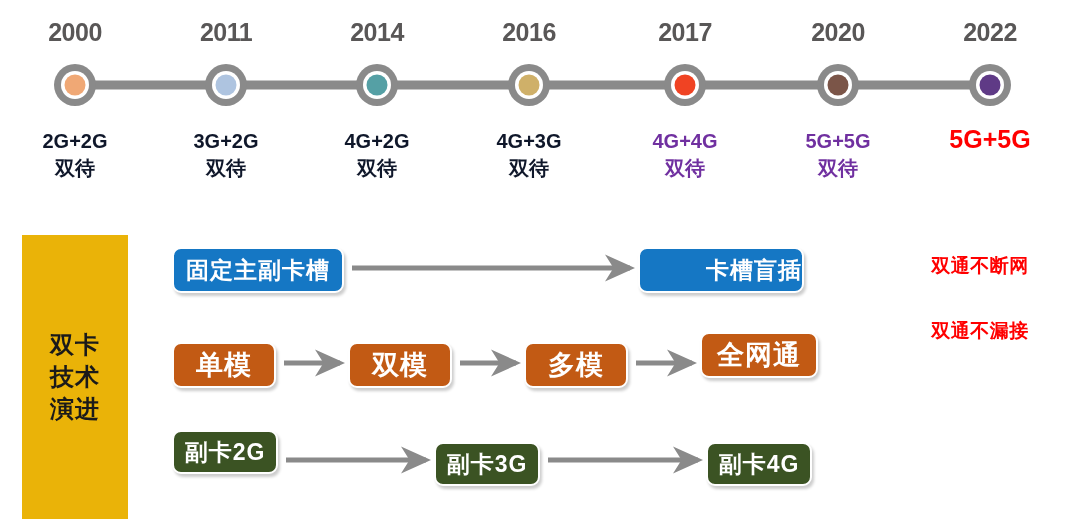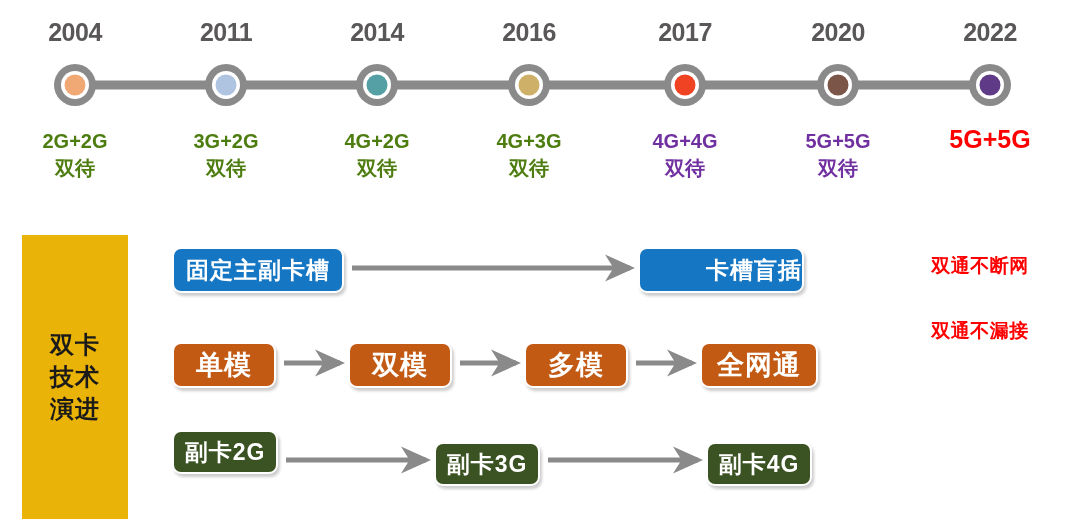--- a/index.html
+++ b/index.html
@@ -41,21 +41,21 @@
   }
   .tl-label {
     position: absolute;
     top: 128px;
     width: 150px;
     margin-left: -75px;
     text-align: center;
     font-size: 20px;
     font-weight: bold;
     line-height: 1.35;
-    color: #4d7c0f;
+    color: #0f172a;
     white-space: nowrap;
   }
   .tl-label .l2 { display: block; }
   .tl-label.purple { color: #7030a0; }
   .tl-label.red {
     color: #ff0000;
     font-size: 25px;
     top: 123px;
     line-height: 1.3;
   }
@@ -161,21 +161,21 @@
         <circle cx="838" cy="30" r="10.5" fill="#7b5548"></circle>
       </g>
       <g>
         <circle cx="990" cy="30" r="21" fill="#8a8a8a"></circle>
         <circle cx="990" cy="30" r="14" fill="#ffffff"></circle>
         <circle cx="990" cy="30" r="10.5" fill="#5f3a86"></circle>
       </g>
     </svg>
 
   <div id="timeline-text">
-      <div class="tl-year" style="left: 75px;">2004</div>
+      <div class="tl-year" style="left: 75px;">2000</div>
       <div class="tl-label" style="left: 75px;"><span>2G+2G</span><span class="l2">双待</span></div>
       <div class="tl-year" style="left: 226px;">2011</div>
       <div class="tl-label" style="left: 226px;"><span>3G+2G</span><span class="l2">双待</span></div>
       <div class="tl-year" style="left: 377px;">2014</div>
       <div class="tl-label" style="left: 377px;"><span>4G+2G</span><span class="l2">双待</span></div>
       <div class="tl-year" style="left: 529px;">2016</div>
       <div class="tl-label" style="left: 529px;"><span>4G+3G</span><span class="l2">双待</span></div>
       <div class="tl-year" style="left: 685px;">2017</div>
       <div class="tl-label purple" style="left: 685px;"><span>4G+4G</span><span class="l2">双待</span></div>
       <div class="tl-year" style="left: 838px;">2020</div>
@@ -229,21 +229,21 @@
       </div>
       <div class="node orange" style="left: 172px; top: 342px; width: 104px; height: 46px;">
         <span>单模</span>
       </div>
       <div class="node orange" style="left: 348px; top: 342px; width: 104px; height: 46px;">
         <span>双模</span>
       </div>
       <div class="node orange" style="left: 524px; top: 342px; width: 104px; height: 46px;">
         <span>多模</span>
       </div>
-      <div class="node orange" style="left: 700px; top: 342px; width: 118px; height: 46px;">
+      <div class="node orange" style="left: 700px; top: 332px; width: 118px; height: 46px;">
         <span>全网通</span>
       </div>
       <div class="node green" style="left: 172px; top: 430px; width: 106px; height: 44px;">
         <span>副卡2G</span>
       </div>
       <div class="node green" style="left: 434px; top: 442px; width: 106px; height: 44px;">
         <span>副卡3G</span>
       </div>
       <div class="node green" style="left: 706px; top: 442px; width: 106px; height: 44px;">
         <span>副卡4G</span>

